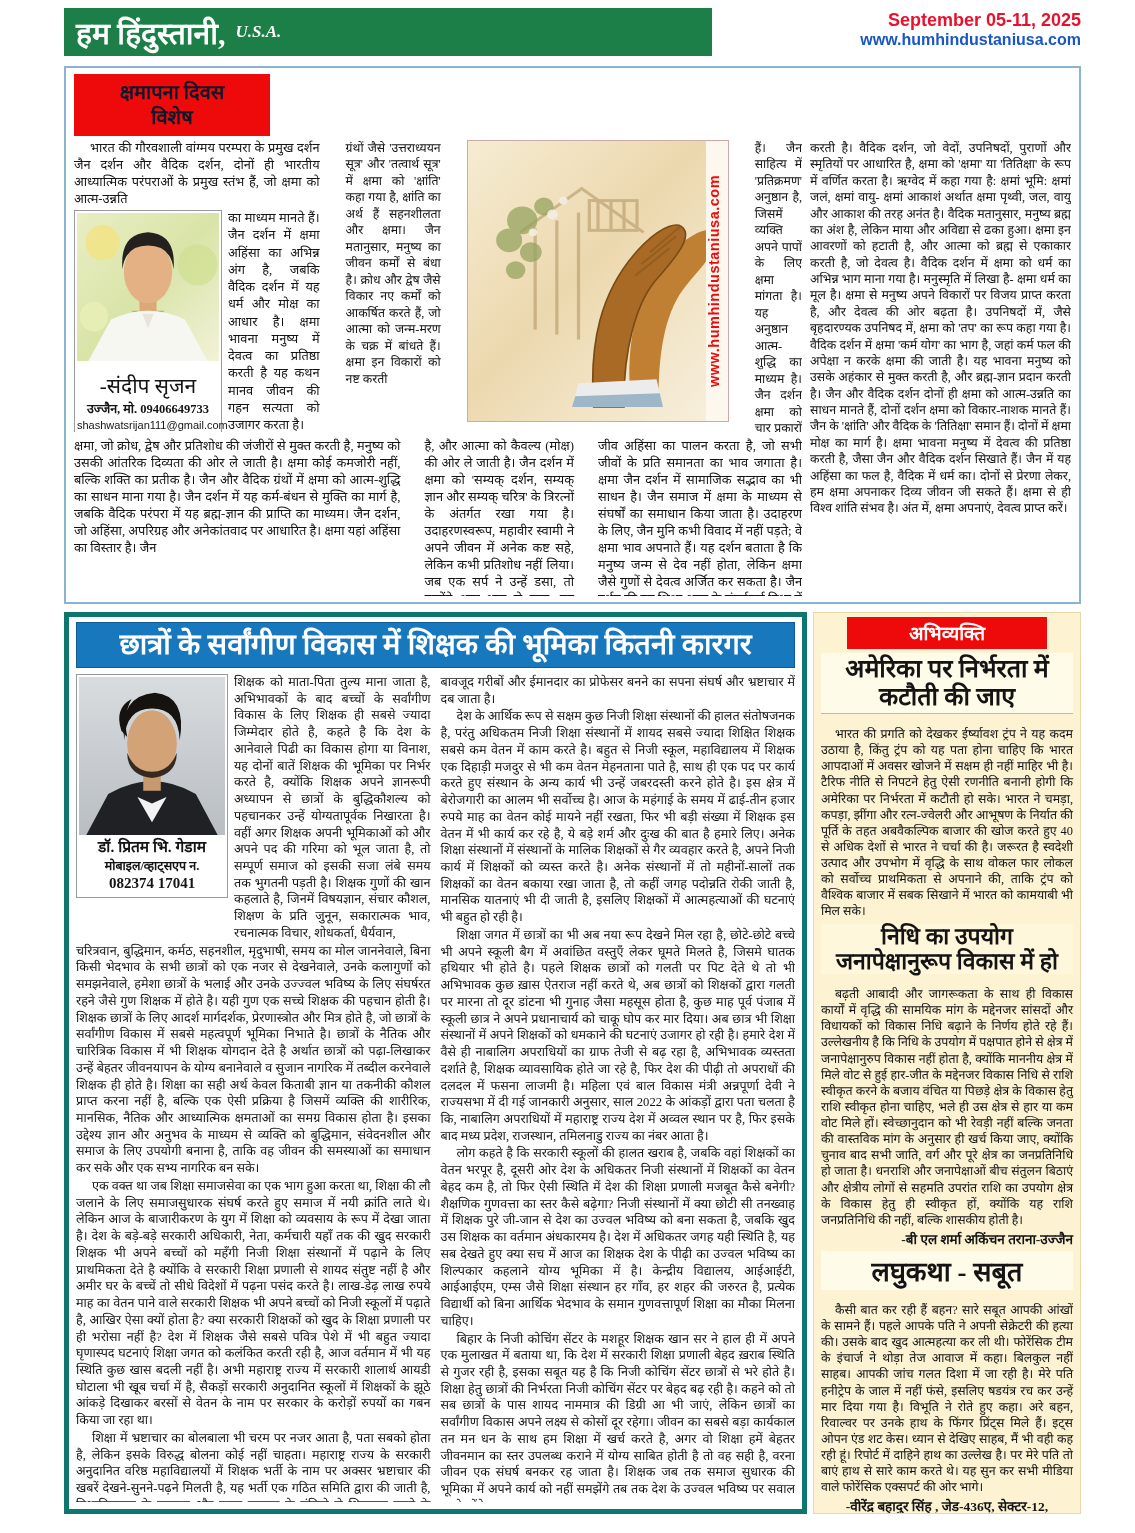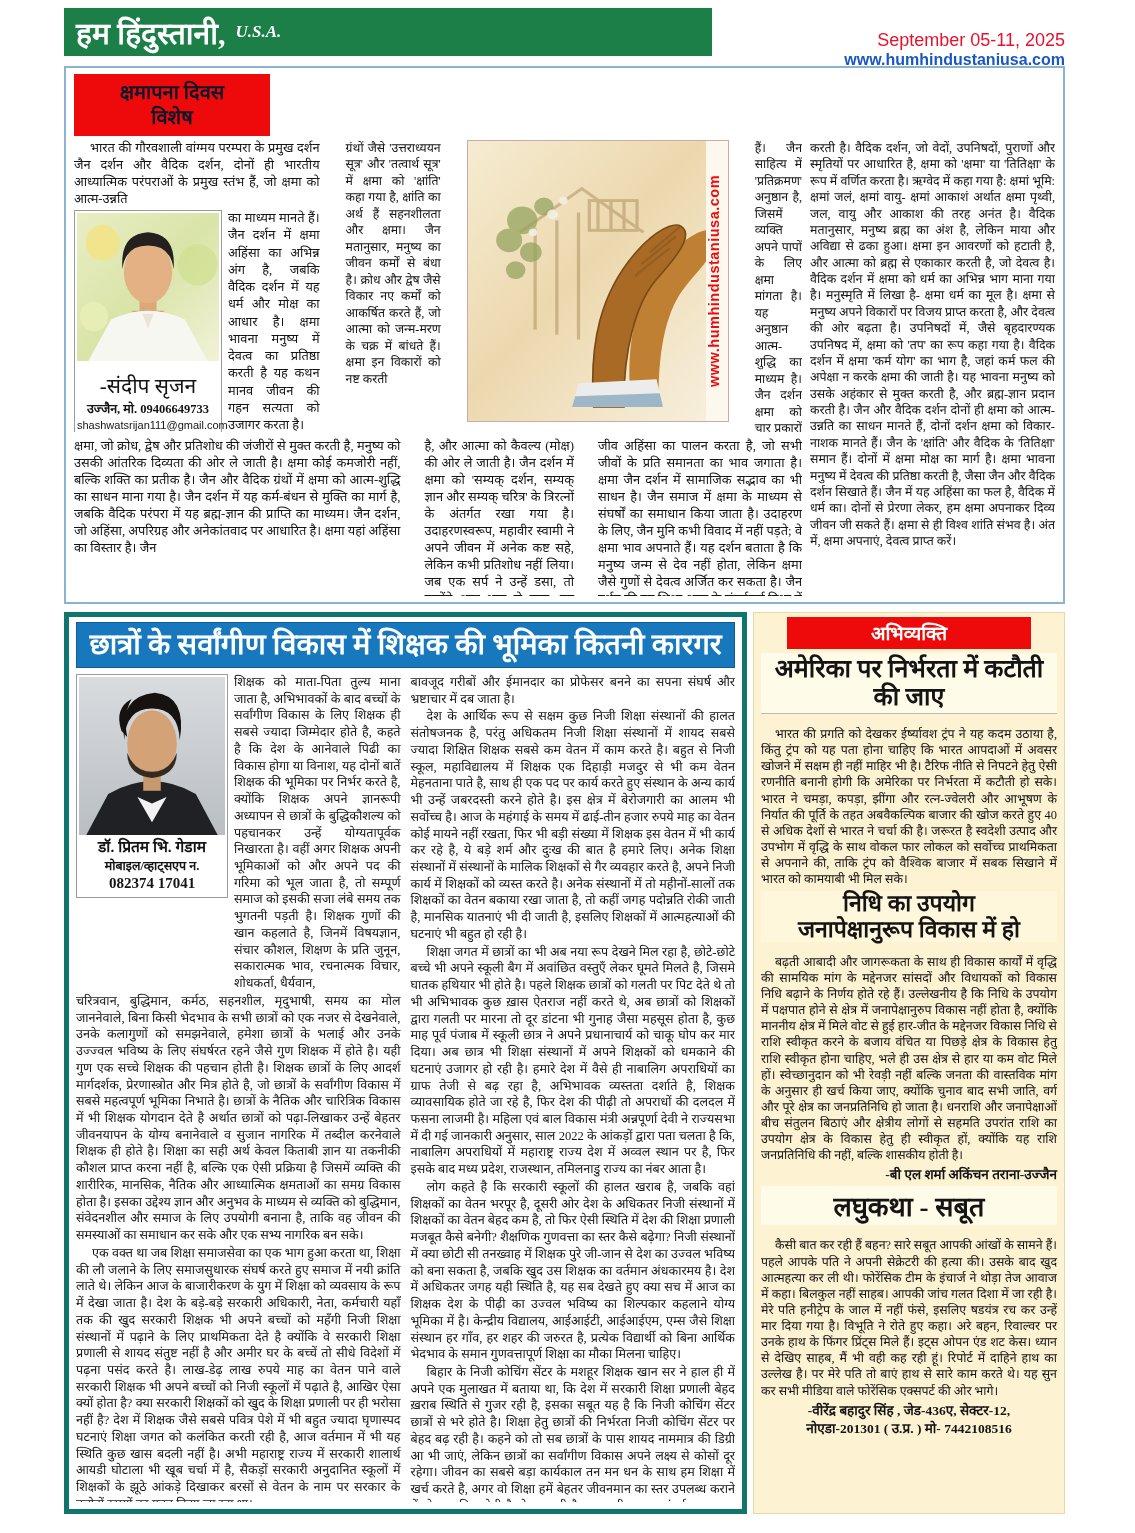--- a/index.html
+++ b/index.html
@@ -1,27 +1,27 @@
 <!DOCTYPE html>
 <html style="--green: #1b7f47; --badge: #f2e3a1; --red: #e8112d; --red2: #ee0a0a; --blue: #1a57c4; --rule: #8ab4d2; --hl-green: #1e7d34; --hl-blue: #1878bd; --cream: #fdf3d3;"><head>
 <meta charset="utf-8">
 <style>
   * { box-sizing: border-box; margin: 0; padding: 0; }
   body { background:#ffffff; font-family:"Liberation Serif", serif; color:#141414; }
-  .page { width:1135px; min-height:1533px; margin:0 auto; padding:8px 70px 10px 64px; background:#fff; }
+  .page { width:1135px; min-height:1533px; margin:0 auto; padding:8px 54px 10px 64px; background:#fff; }
 
   
   .masthead { display:flex; align-items:flex-start; justify-content:space-between; height:54px; margin-bottom:4px; }
   .mast-left { display:flex; height:48px; }
   .green-bar { background:var(--green,#1b7f47); color:#fff; display:flex; align-items:center; padding:0 26px 0 12px; width:648px; }
   .mast-title { font-size:30px; font-weight:bold; }
   .mast-usa { font-size:17px; font-style:italic; font-weight:bold; margin-left:10px; }
   .page-badge { background:var(--badge,#f2e3a1); color:#000; font-family:"Liberation Sans",sans-serif; font-weight:bold; font-size:27px; display:flex; align-items:center; padding:0 34px 0 44px; clip-path:polygon(26px 0,100% 0,100% 100%,0 100%); margin-left:-18px; }
   .mast-right { text-align:right; padding-top:2px; }
-  .mast-date { color:var(--red,#e8112d); font-family:"Liberation Sans",sans-serif; font-weight:normal; font-size:18px;margin-top:20px; }
+  .mast-date { color:var(--red,#e8112d); font-family:"Liberation Sans",sans-serif; font-weight:bold; font-size:18px; }
   .mast-url { color:var(--blue,#1a57c4); font-family:"Liberation Sans",sans-serif; font-weight:bold; font-size:16px; text-decoration:none; display:block; cursor:pointer; }
 
   
   .art1 { border:2px solid var(--rule,#8ab4d2); padding:6px 8px; }
   .art1-head { display:flex; gap:12px; align-items:center; margin-bottom:4px; }
   .art1-tag { background:var(--red2,#ee0a0a); color:#0f172a; text-align:center; font-weight:bold; font-size:20px; line-height:1.25; padding:6px 14px; min-width:196px; }
   .art1-headline { color:var(--hl-green,#1e7d34); font-size:39px; font-weight:bold; flex:1; text-align:center; line-height:1.05; }
   .art1-body { display:flex; gap:8px; }
   .art1-left { width:728px; }
   .art1-top { display:flex; gap:26px; height:292px; overflow:hidden; }
@@ -52,21 +52,21 @@
   .a2col { flex:1; font-size:12.6px; line-height:1.33; text-align:justify; }
   .a2col p { margin-bottom:1px; }
   .a2row { display:flex; gap:6px; }
   .author-card2 { border:1px solid #9a9a9a; width:152px; flex:none; height:224px; padding:2px; text-align:center; }
   .photo2 { width:100%; height:158px; display:block; }
   .cap21 { font-weight:bold; font-size:15.5px; margin-top:2px; }
   .cap22 { font-weight:bold; font-size:12.5px; }
   .cap23 { font-weight:bold; font-size:15px; }
 
   
-  .sidebar { width:312px; flex:none; background:var(--cream,#fdf3d3); border:1px solid #e6d9a8; padding:4px 7px; overflow:hidden; }
+  .sidebar { width:268px; flex:none; background:var(--cream,#fdf3d3); border:1px solid #e6d9a8; padding:4px 7px; overflow:hidden; }
   .sb-label { background:var(--red2,#ee0a0a); color:#fff; font-weight:bold; font-size:19px; text-align:center; padding:3px 0; margin:0 26px 4px 26px; }
   .sb-h1 { font-size:25px; font-weight:bold; text-align:center; line-height:1.12; background:#fffbe9; padding:2px 0; border-bottom:1px solid #b9b9b9; }
   .sb-p { font-size:12.4px; line-height:1.3; text-align:justify; text-indent:14px; margin-top:12px; }
   .sb-h2 { font-size:23px; font-weight:bold; text-align:center; line-height:1.1; background:#fff7dc; margin-top:4px; }
   .sb-by { font-weight:bold; font-size:13.5px; text-align:right; margin-top:2px; }
   .sb-h3 { font-size:27px; font-weight:bold; text-align:center; background:#fffbe9; margin-top:3px; padding:1px 0; }
   .sb-by2 { font-weight:bold; font-size:13.5px; text-align:center; margin-top:2px; }
 </style>
 </head>
 <body>

